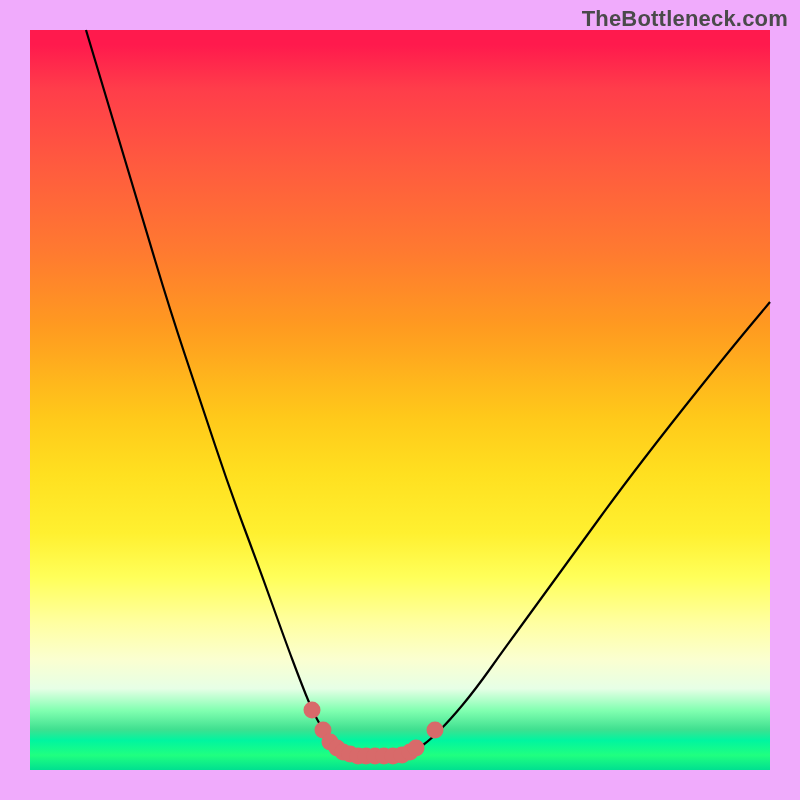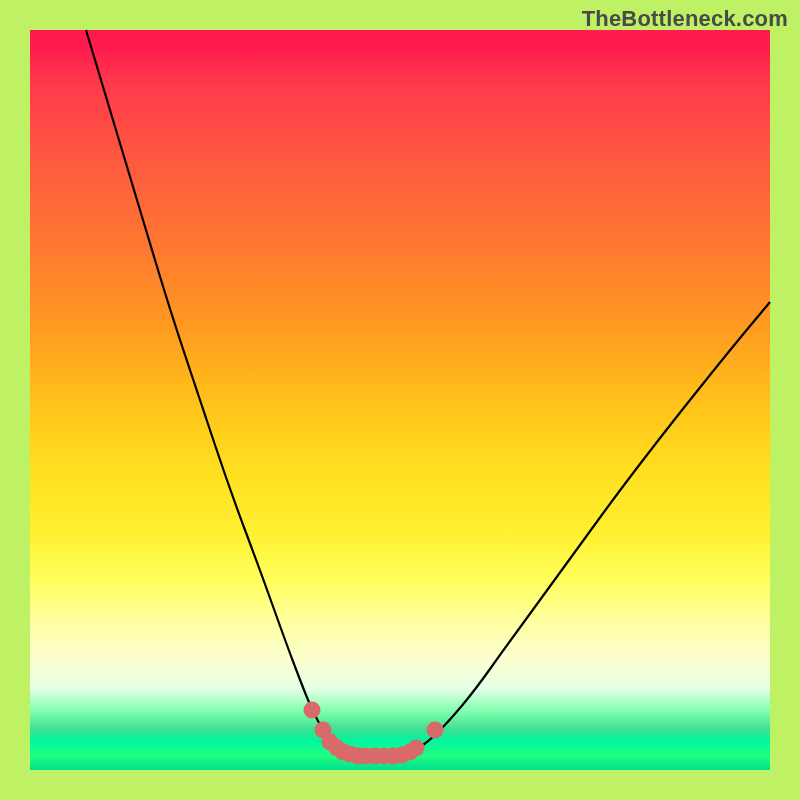--- a/index.html
+++ b/index.html
@@ -10,21 +10,21 @@
     background: #000;
     overflow: hidden;
     font-family: Arial, Helvetica, sans-serif;
   }
   .frame {
     position: absolute;
     top: 0;
     left: 0;
     width: 800px;
     height: 800px;
-    background: #bef264;
+    background: #f0abfc;
   }
   .plot-area {
     position: absolute;
     top: 30px;
     left: 30px;
     width: 740px;
     height: 740px;
     background: linear-gradient(to bottom,
       #ff1a4d 0%,
       #ff1a4d 2%,

